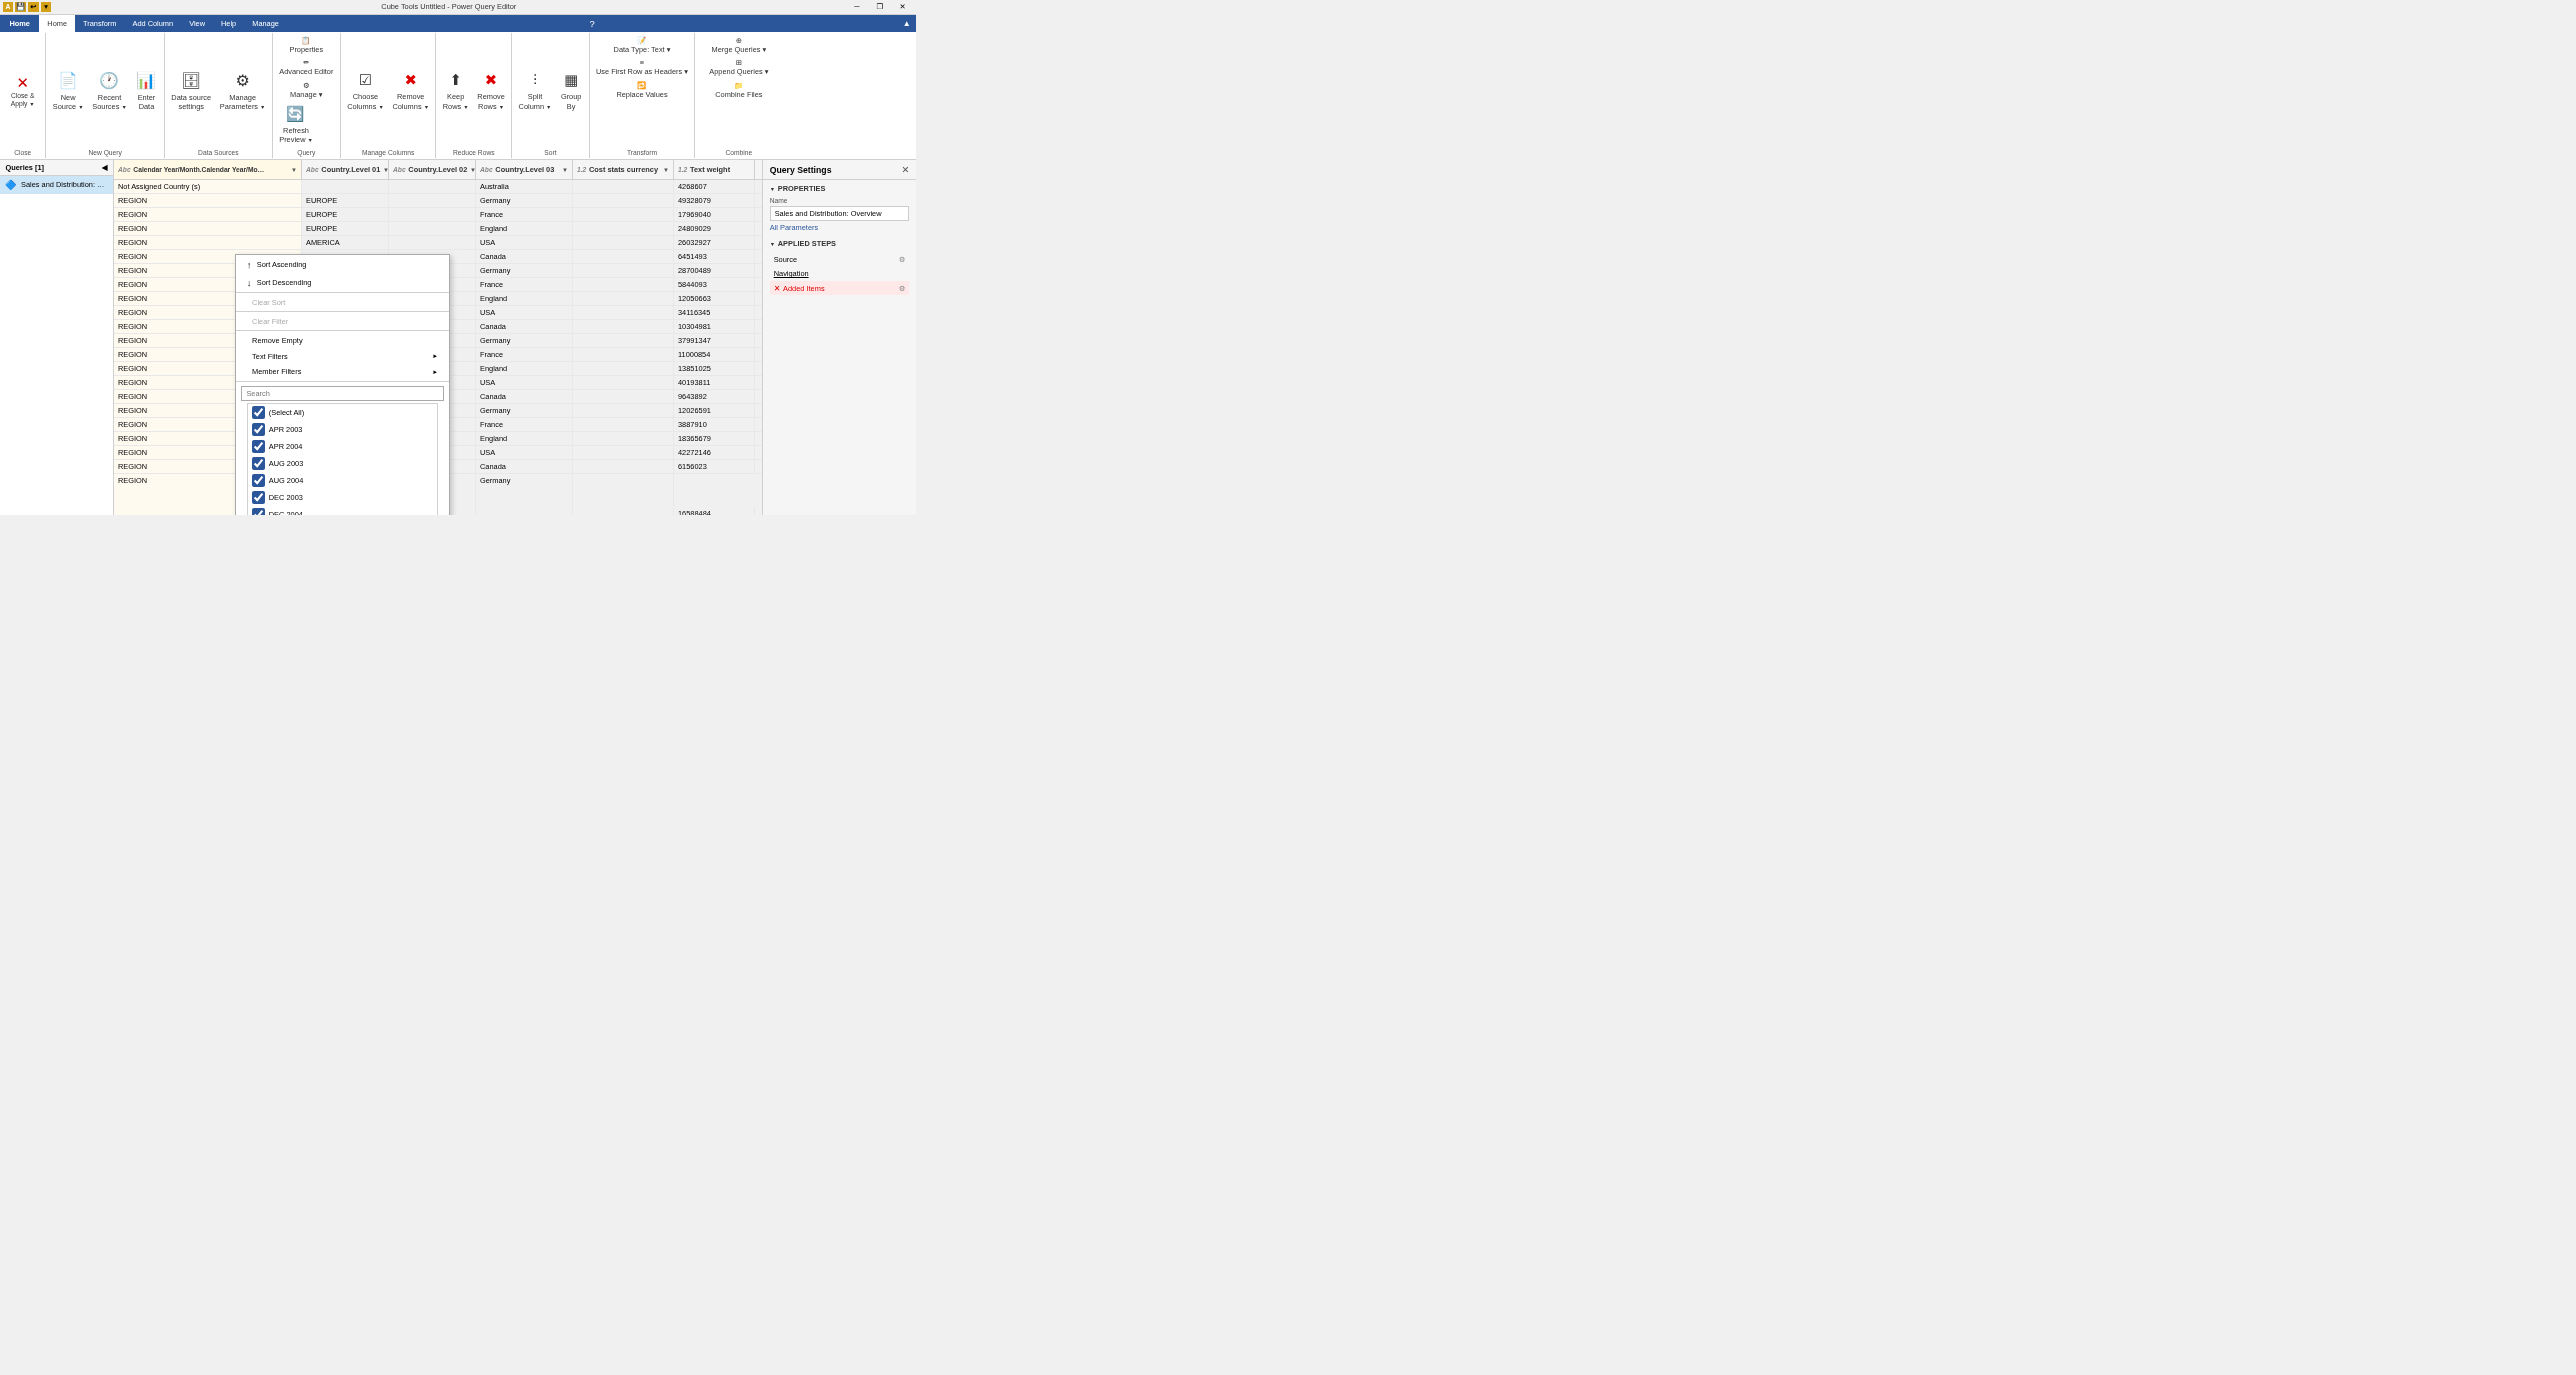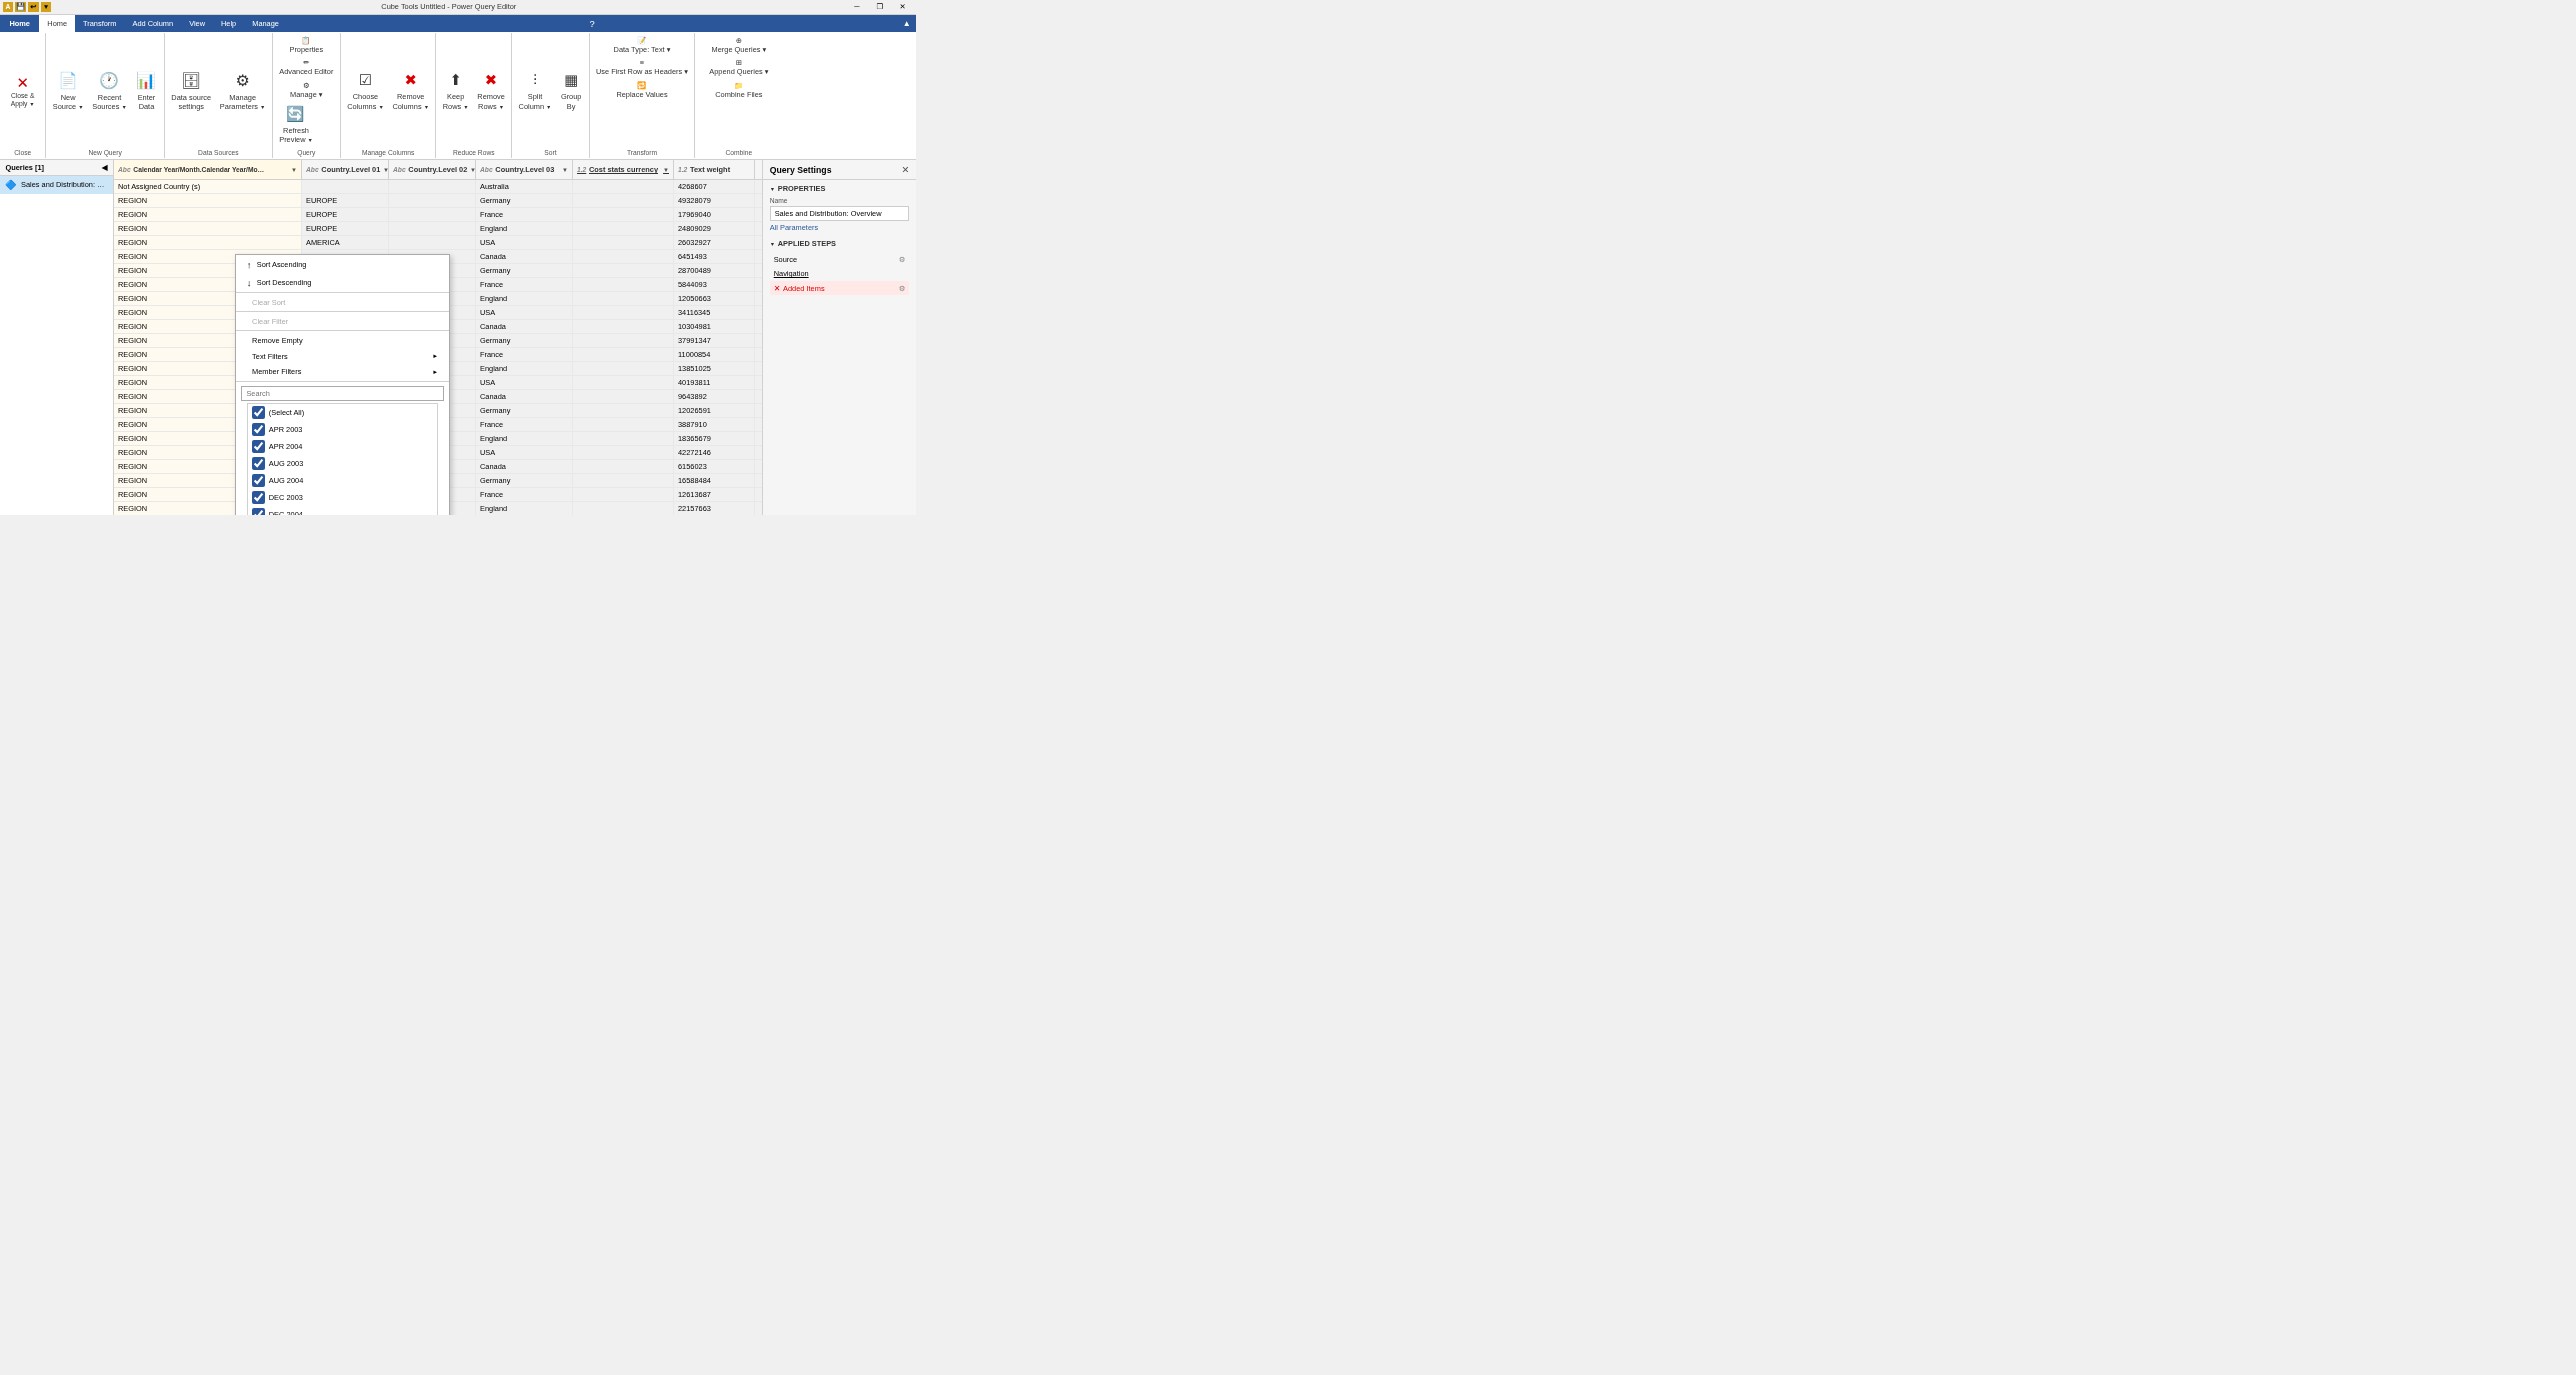--- a/index.html
+++ b/index.html
@@ -108,21 +108,21 @@
     .filter-list::-webkit-scrollbar { width: 6.7px; }
     .filter-list::-webkit-scrollbar-track { background: #f0f0f0; }
     .filter-list::-webkit-scrollbar-thumb { background: #bbb; }
     .nav-btn { width: 13.4px; height: 13.4px; border: 0.7px solid #bbb; background: #f0f0f0; cursor: pointer; display: flex; align-items: center; justify-content: center; font-size: 8px; }
 
     
     .col-0 { min-width: 188px; max-width: 188px; background: #fff9e6; }
     .col-1 { min-width: 87px; max-width: 87px; }
     .col-2 { min-width: 87px; max-width: 87px; }
     .col-3 { min-width: 97px; max-width: 97px; }
-    .col-4 { min-width: 101px; max-width: 101px; text-decoration: underline; }
+    .col-4 { min-width: 101px; max-width: 101px; }
     .col-5 { min-width: 81px; max-width: 81px; }
     .selected-col-header { background: #cce0f5; }
 
     .close-apply-btn { display: flex; flex-direction: column; align-items: center; justify-content: center; padding: 2.7px 4px; cursor: pointer; border: 0.7px solid transparent; border-radius: 1.3px; height: 46px; font-size: 6.7px; color: #333; text-align: center; min-width: 40px; }
 
     .file-tab { background: #2b579a; color: white; padding: 2px 9.4px; height: 17.4px; display: flex; align-items: center; font-size: 7.4px; cursor: pointer; font-weight: 600; }
   </style>
 </head>
 <body>
 
@@ -520,21 +520,21 @@
           <div class="data-cell" style="min-width: 97px; max-width: 97px;">Canada</div>
           <div class="data-cell" style="min-width: 101px; max-width: 101px;"></div>
           <div class="data-cell" style="min-width: 81px; max-width: 81px;">6156023</div>
         </div>
         <div class="data-row">
           <div class="data-cell" style="min-width: 188px; max-width: 188px; background: rgb(255, 250, 240);">REGION</div>
           <div class="data-cell" style="min-width: 87px; max-width: 87px;">EUROPE</div>
           <div class="data-cell" style="min-width: 87px; max-width: 87px;"></div>
           <div class="data-cell" style="min-width: 97px; max-width: 97px;">Germany</div>
           <div class="data-cell" style="min-width: 101px; max-width: 101px;"></div>
-          <div class="data-cell" style="min-width: 81px; max-width: 81px;">16588484</div>
+          <div class="data-cell" style="min-width: 81px; max-width: 81px; margin-top: 33px;">16588484</div>
         </div>
         <div class="data-row">
           <div class="data-cell" style="min-width: 188px; max-width: 188px; background: rgb(255, 250, 240);">REGION</div>
           <div class="data-cell" style="min-width: 87px; max-width: 87px;">EUROPE</div>
           <div class="data-cell" style="min-width: 87px; max-width: 87px;"></div>
           <div class="data-cell" style="min-width: 97px; max-width: 97px;">France</div>
           <div class="data-cell" style="min-width: 101px; max-width: 101px;"></div>
           <div class="data-cell" style="min-width: 81px; max-width: 81px;">12613687</div>
         </div>
         <div class="data-row">

